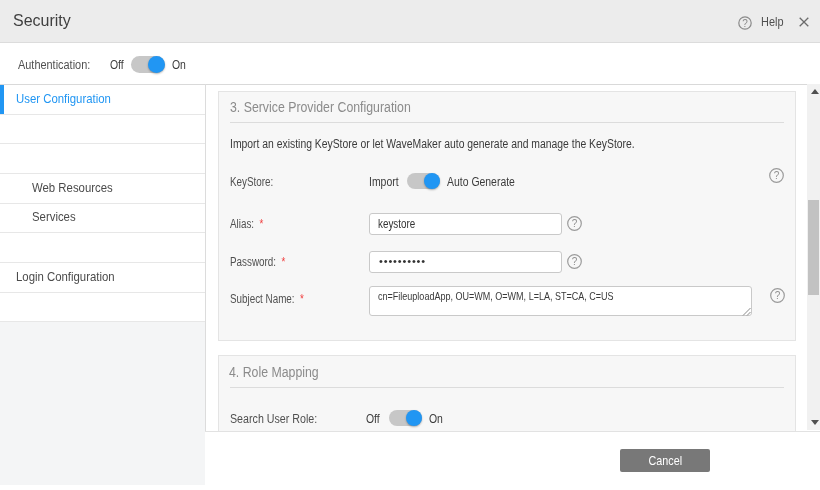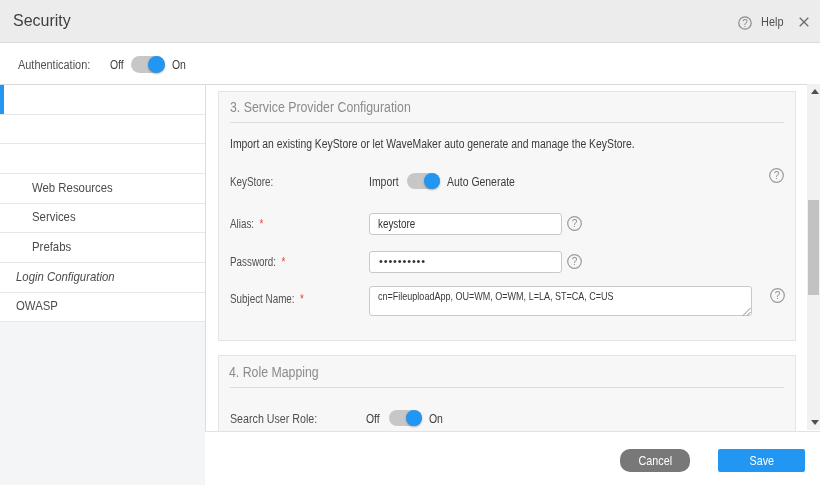--- a/index.html
+++ b/index.html
@@ -59,34 +59,31 @@
   <div class="abs" style="left:0;top:43px;width:820px;height:42px;background:#fff;border-bottom:1px solid #d9d9d9;"></div>
   <div class="t lbl" style="left:18px;top:58px;transform:scaleX(.91);">Authentication:</div>
   <div class="t tg togtxt" style="left:110px;top:58px;">Off</div>
   <div class="switch big" style="left:131px;top:55.8px;">
       <div class="knob"></div>
     </div>
   <div class="t tg togtxt" style="left:172px;top:58px;">On</div>
 
   <div class="abs" style="left:0;top:321.3px;width:205px;height:163.7px;background:#f4f5f6;"></div>
   <div class="abs" style="left:205px;top:84px;width:1px;height:347px;background:#dcdcdc;"></div>
+  <div class="srow sel" style="top:84px;height:29.6px;">
+      <span>User Configuration</span>
+    </div>
   <div class="srow ind" style="top:202.6px;height:29.7px;">
       <span>Services</span>
     </div>
   <div class="srow ind" style="top:173px;height:29.6px;">
       <span>Web Resources</span>
     </div>
-  <div class="srow ind" style="top:232.3px;height:29.7px;">
-      <span>Prefabs</span>
-    </div>
-  <div class="srow" style="top:262px;height:29.6px;font-style:italic;">
+  <div class="srow" style="top:262px;height:29.6px;">
       <span>Login Configuration</span>
-    </div>
-  <div class="srow" style="top:291.6px;height:29.7px;">
-      <span>OWASP</span>
     </div>
   <div class="sep" style="top:113.6px;"></div>
   <div class="sep" style="top:143.3px;"></div>
   <div class="sep" style="top:173px;"></div>
   <div class="sep" style="top:202.6px;"></div>
   <div class="sep" style="top:232.3px;"></div>
   <div class="sep" style="top:262px;"></div>
   <div class="sep" style="top:291.6px;"></div>
   <div class="sep" style="top:321.3px;"></div>
   <div class="abs" style="left:0;top:85px;width:4px;height:28.6px;background:#2196f3;"></div>
@@ -148,15 +145,14 @@
 
   <div class="abs" style="left:807px;top:84px;width:13px;height:346px;background:#f1f1f1;"></div>
   <div class="abs" style="left:808px;top:200px;width:11px;height:95px;background:#c2c2c2;"></div>
   <svg class="abs" style="left:811px;top:88.5px" width="8" height="5" viewBox="0 0 8 5">
     <path d="M4 0 L8 5 L0 5 Z" fill="#4f4f4f"></path>
   </svg>
   <svg class="abs" style="left:811px;top:419.5px" width="8" height="5" viewBox="0 0 8 5">
     <path d="M0 0 L8 0 L4 5 Z" fill="#4f4f4f"></path>
   </svg>
 
-  <div class="btn" style="left:620px;top:449.4px;width:70px;background:#787878;border-radius:10px;"><span>Cancel</span></div>
-  <div class="btn" style="left:718px;top:449.4px;width:87px;background:#2196f3;"><span>Save</span></div>
+  <div class="btn" style="left:620px;top:449.4px;width:90px;background:#787878;"><span>Cancel</span></div>
 </div>
 
 </body></html>

